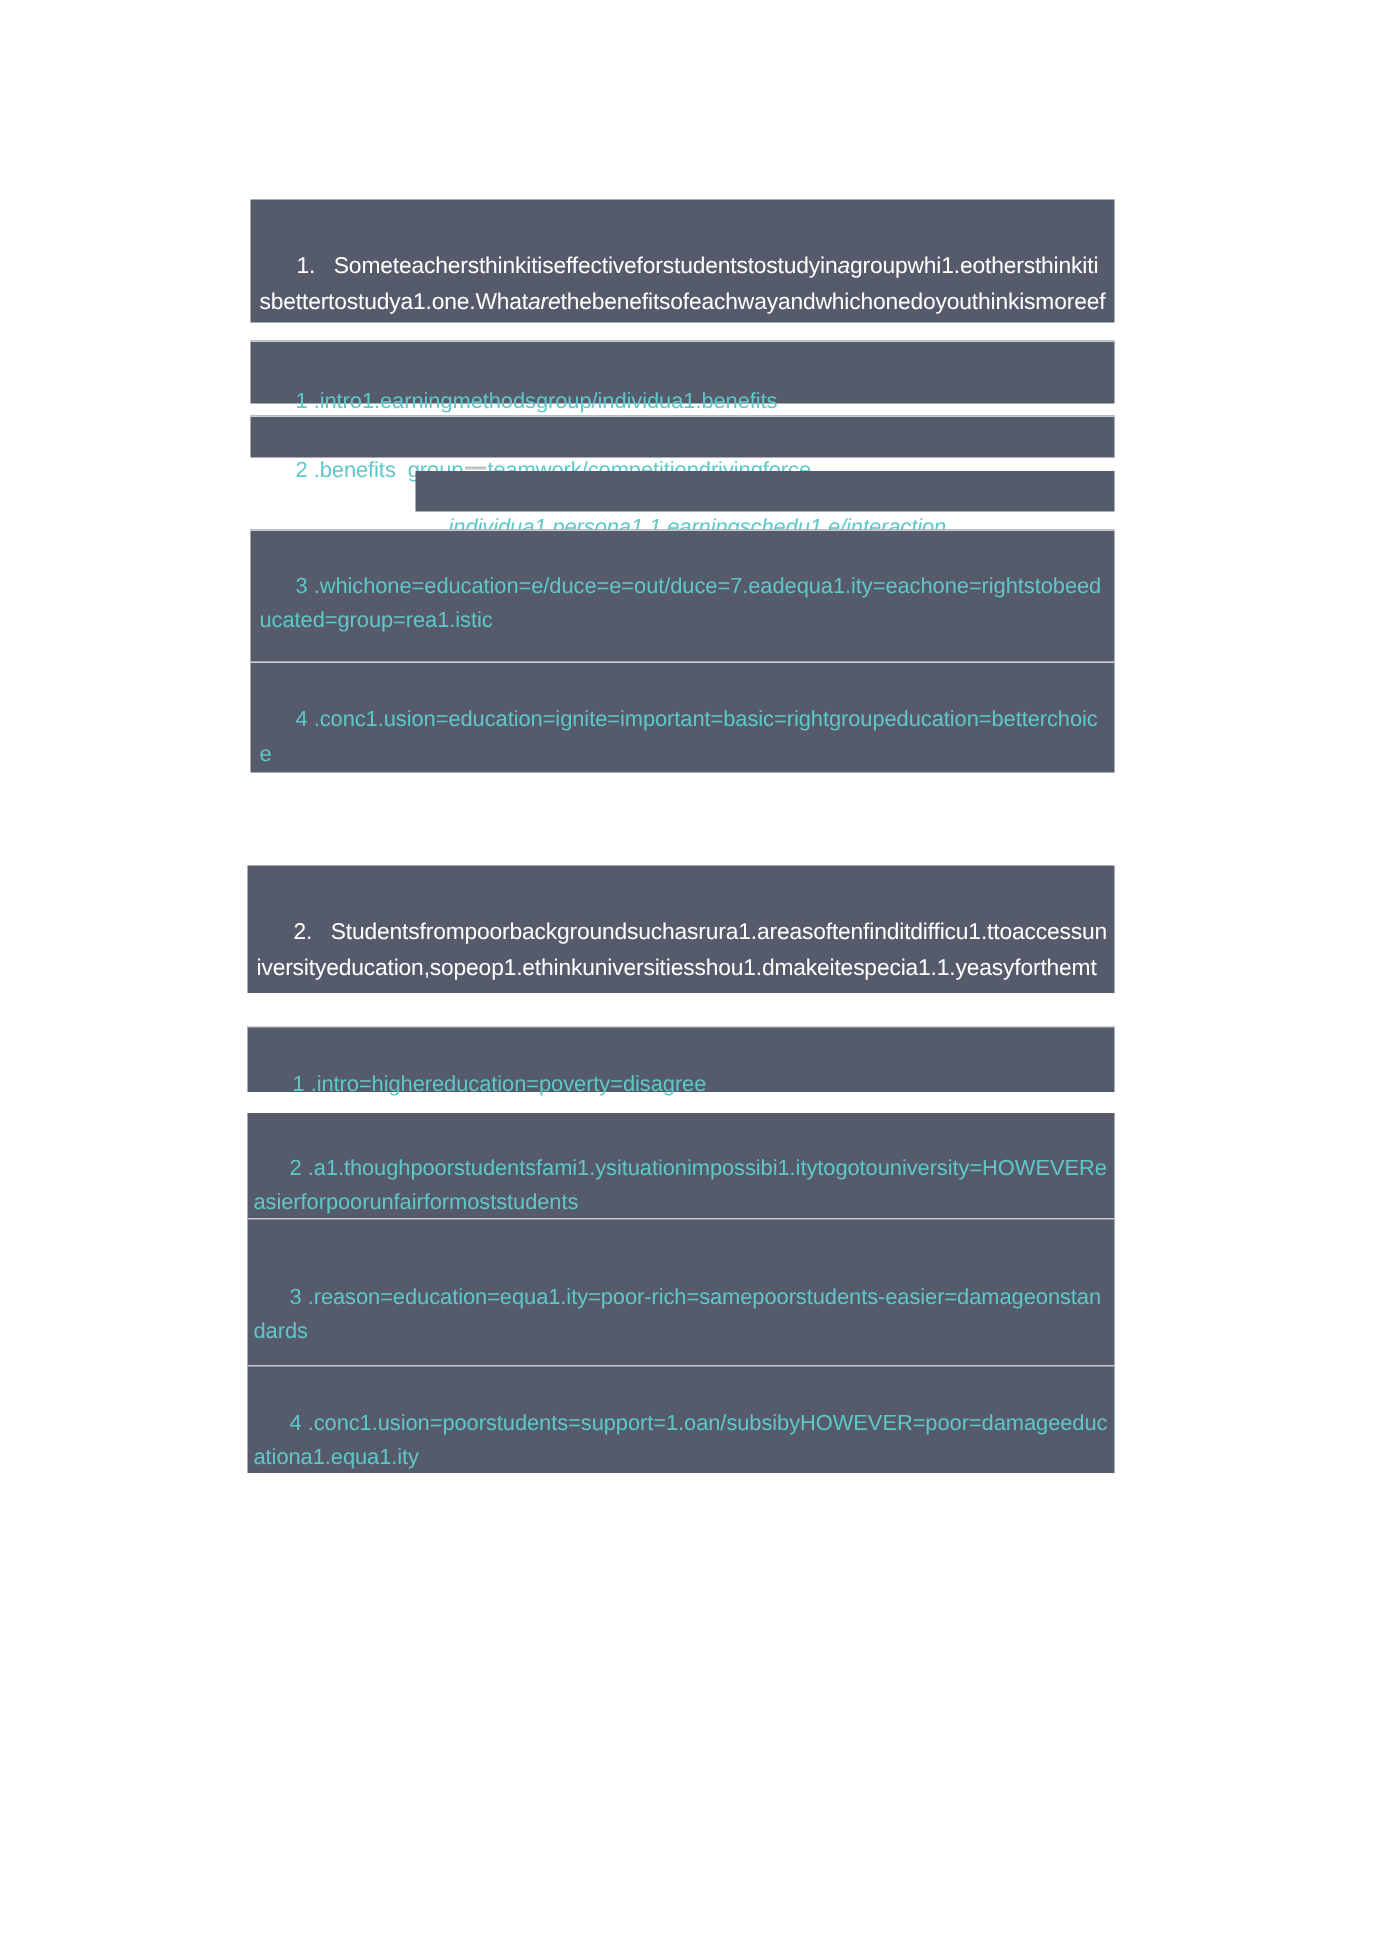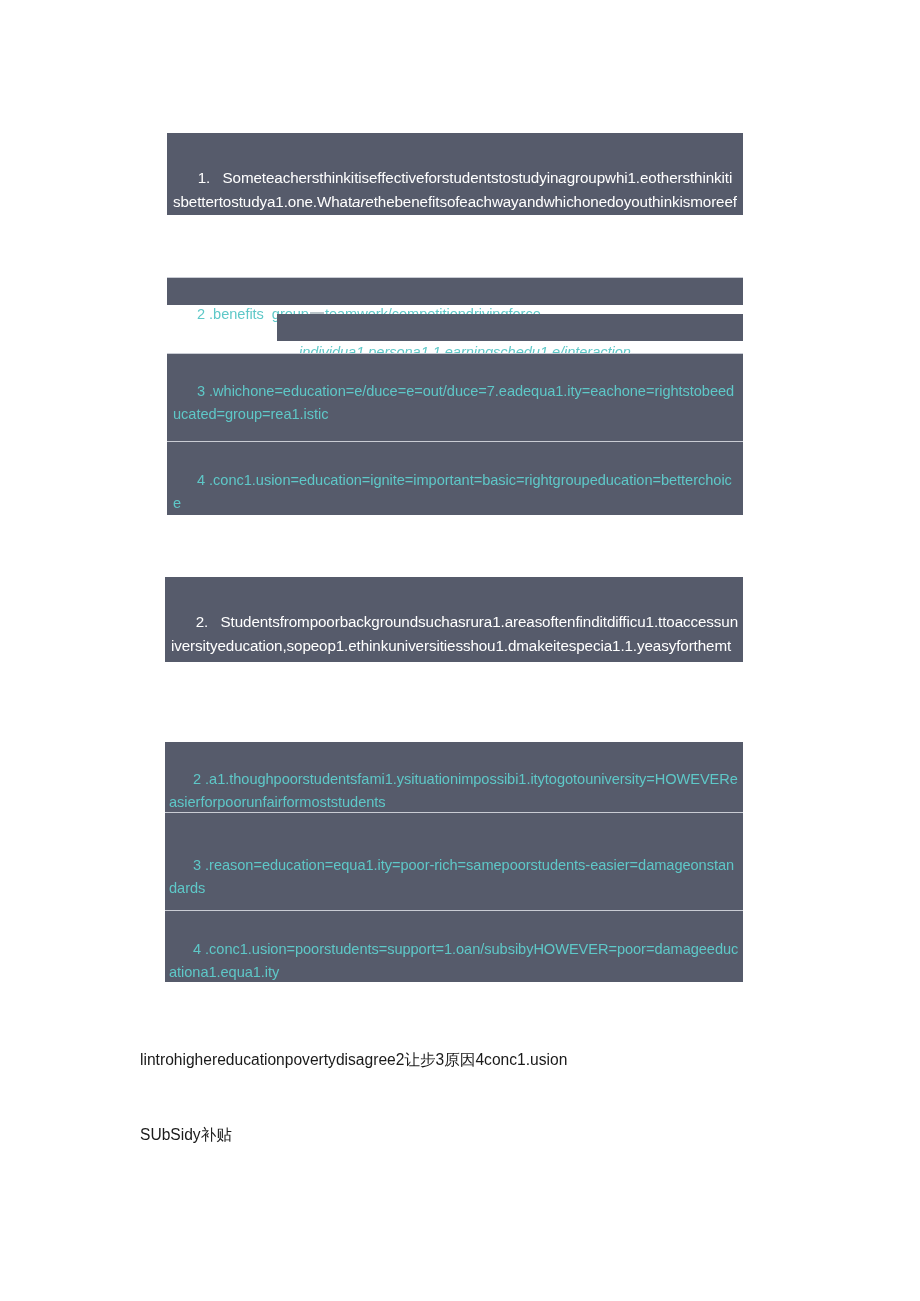--- a/index.html
+++ b/index.html
@@ -111,20 +111,25 @@
 <body>
 
 <div class="page">
 
   <div class="note-block" style="left:167px; top:133px; width:576px; height:82px;">
     <div class="q-head" style="width:100%;">
       <span class="num">1.</span><span>&nbsp;&nbsp;&nbsp;</span><span>Someteachersthinkitiseffectiveforstudentstostudyin</span><em>a</em><span>groupwhi1.eothersthinkitisbettertostudya1.one.What</span><em>are</em><span>thebenefitsofeachwayandwhichonedoyouthinkismoreeffective?</span>
     </div>
   </div>
 
+  <div class="note-block" style="left:167px; top:227px; width:576px; height:42px; border-top:1px solid #c9ccd4;">
+    <div class="row no-rule">
+      <span class="idx">1</span><span> .intro1.earningmethodsgroup/individua1.benefits</span>
+    </div>
+  </div>
 
   <div class="note-block" style="left:167px; top:277px; width:576px; height:28px; border-top:1px solid #c9ccd4;">
     <div class="row no-rule" style="padding-top:2px;">
       <span class="idx">2</span><span> .benefits  group</span><span class="eq-glyph"></span><span>teamwork/competitiondrivingforce</span>
     </div>
   </div>
 
   <div class="float-strip" style="left:277px; top:314px; width:466px; height:27px;font-style:italic;">
     <span>individua1.persona1.1.earningschedu1.e/interaction</span>
   </div>
@@ -140,37 +145,38 @@
       <span class="idx">4</span><span> .conc1.usion=education=ignite=important=basic=rightgroupeducation=betterchoice</span>
     </div>
   </div>
 
   <div class="note-block" style="left:165px; top:577px; width:578px; height:85px;">
     <div class="q-head">
       <span>2.   Studentsfrompoorbackgroundsuchasrura1.areasoftenfinditdifficu1.ttoaccessuniversityeducation,sopeop1.ethinkuniversitiesshou1.dmakeitespecia1.1.yeasyforthemtostudyot.Towhatextentdoyouagreeordisagree?</span>
     </div>
   </div>
 
+  <div class="note-block" style="left:165px; top:684px; width:578px; height:44px; border-top:1px solid #c9ccd4;">
+    <div class="row no-rule" style="padding-top:4px;">
+      <span class="idx">1</span><span> .intro=highereducation=poverty=disagree</span>
+    </div>
+  </div>
 
   <div class="note-block" style="left:165px; top:742px; width:578px; height:70px;">
     <div class="row no-rule" style="padding-top:3px; padding-left:4px;">
       <span class="idx">2</span><span> .a1.thoughpoorstudentsfami1.ysituationimpossibi1.itytogotouniversity=HOWEVEReasierforpoorunfairformoststudents</span>
     </div>
   </div>
 
   <div class="note-block" style="left:165px; top:812px; width:578px; height:98px; border-top:1px solid #c9ccd4;">
     <div class="row no-rule" style="padding-top:18px; padding-left:4px;">
       <span class="idx">3</span><span> .reason=education=equa1.ity=poor-rich=samepoorstudents-easier=damageonstandards</span>
     </div>
   </div>
 
   <div class="note-block" style="left:165px; top:910px; width:578px; height:72px; border-top:1px solid #c9ccd4;">
     <div class="row no-rule" style="padding-top:4px; padding-left:4px;">
       <span class="idx">4</span><span> .conc1.usion=poorstudents=support=1.oan/subsibyHOWEVER=poor=damageeducationa1.equa1.ity</span>
     </div>
   </div>
 
-  <div class="tail-text" style="left:140px; top:997px; width:620px;">
-    <div>lintrohighereducationpovertydisagree2让步3原因4conc1.usion</div>
-    <div>SUbSidy补贴</div>
-  </div>
 
 </div>
 
 </body></html>

